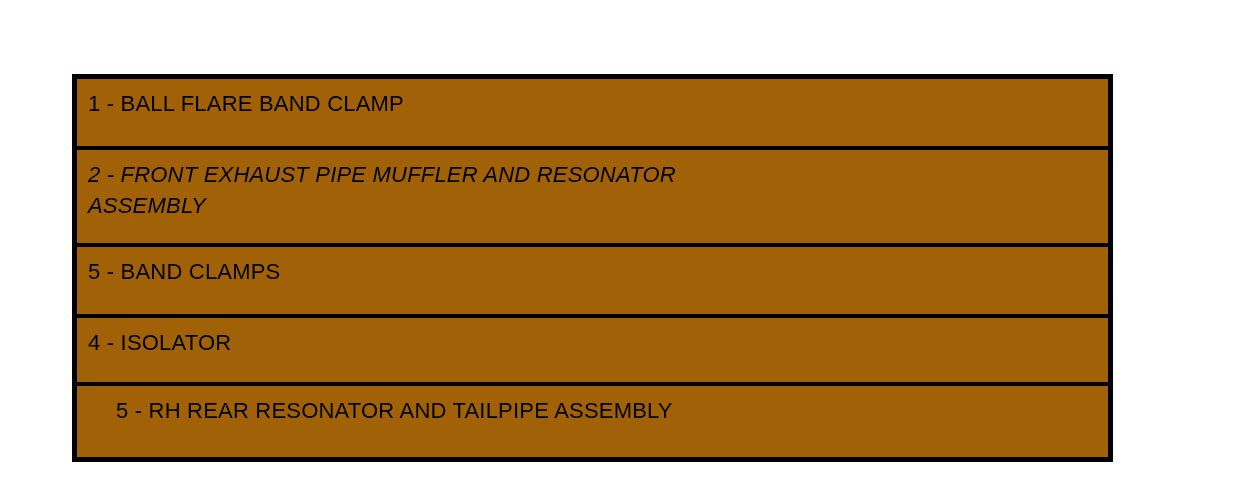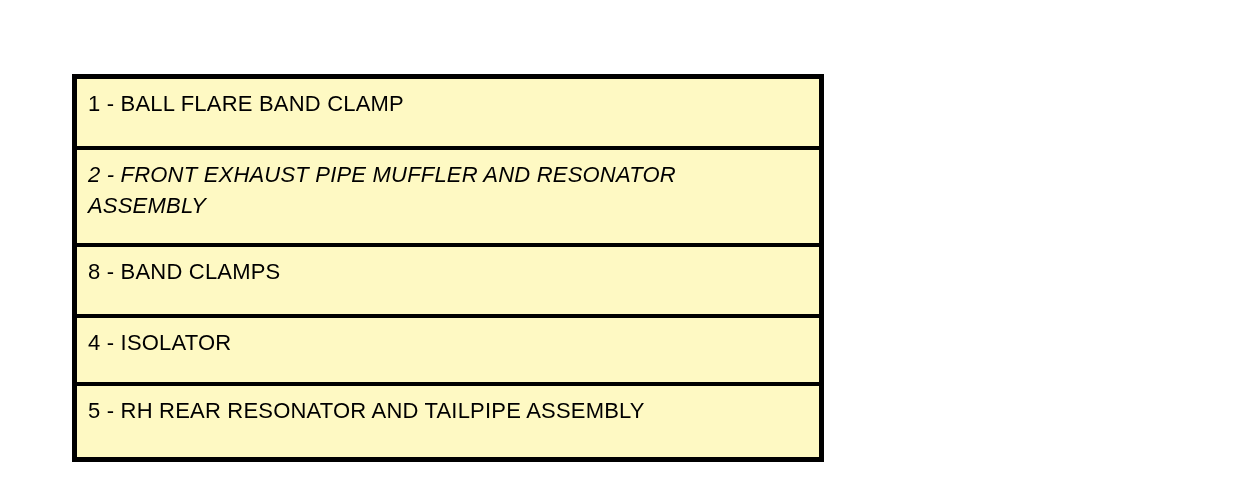--- a/index.html
+++ b/index.html
@@ -11,35 +11,36 @@
     width: 1248px;
     height: 478px;
     font-family: "Liberation Sans", sans-serif;
     position: relative;
     overflow: hidden;
   }
   #legend-table {
     position: absolute;
     left: 72px;
     top: 74px;
-    width: 752px;
+    width: 1041px;
     box-sizing: border-box;
     border: 5px solid #000000;
-    background: #fef9c3;
+    background: #a16207;
   }
   .legend-row {
     box-sizing: border-box;
     border-bottom: 4px solid #000000;
     padding: 9px 0 9px 11px;
     min-height: 52px;
     display: flex;
     align-items: flex-start;
   }
   .legend-row:last-child {
     border-bottom: none;
+    margin-left: 28px;
   }
   .legend-text {
     font-size: 22px;
     line-height: 31px;
     color: #000000;
     letter-spacing: 0.2px;
     white-space: pre-line;
   }
   
   .row-h1 { height: 71px; }
@@ -56,21 +57,21 @@
   <div class="legend-row row-h1">
     <span class="legend-text">1 - BALL FLARE BAND CLAMP</span>
   </div>
 
   <div class="legend-row row-h2">
     <span class="legend-text">2 - FRONT EXHAUST PIPE MUFFLER AND RESONATOR
 ASSEMBLY</span>
   </div>
 
   <div class="legend-row row-h3">
-    <span class="legend-text">8 - BAND CLAMPS</span>
+    <span class="legend-text">5 - BAND CLAMPS</span>
   </div>
 
   <div class="legend-row row-h4">
     <span class="legend-text">4 - ISOLATOR</span>
   </div>
 
   <div class="legend-row row-h5">
     <span class="legend-text">5 - RH REAR RESONATOR AND TAILPIPE ASSEMBLY</span>
   </div>
 

